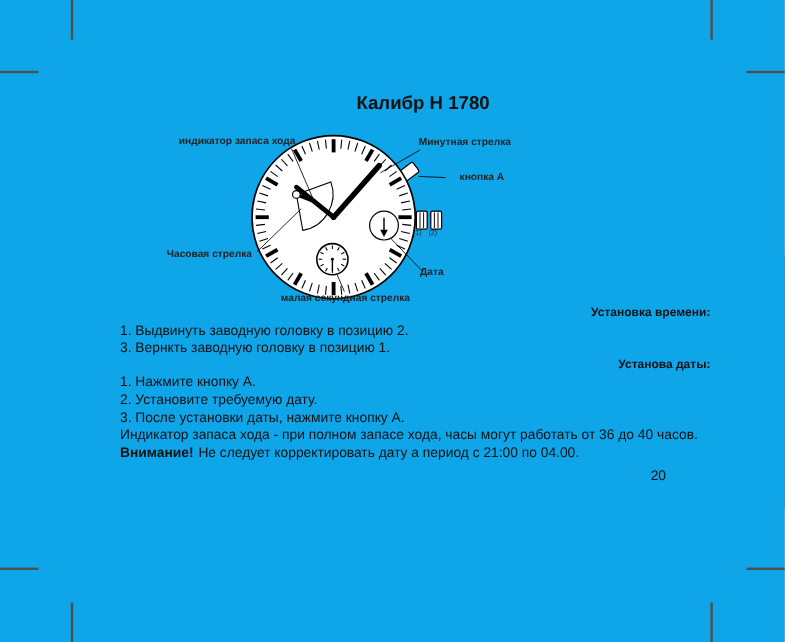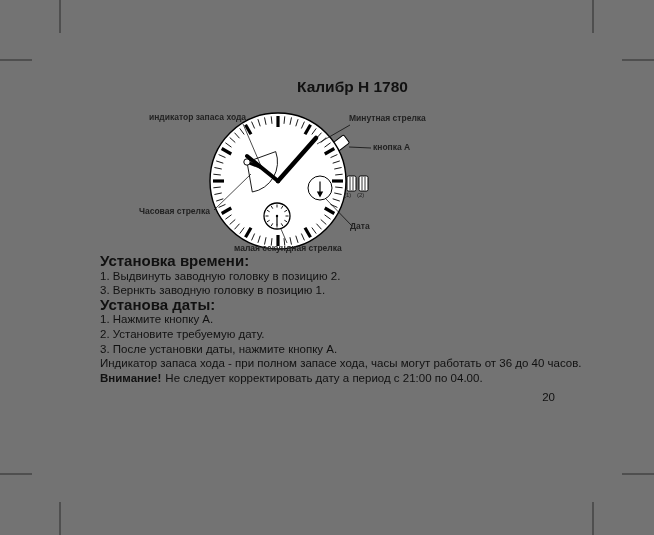--- a/index.html
+++ b/index.html
@@ -1,19 +1,19 @@
 <!DOCTYPE html>
 <html><head>
 <meta charset="utf-8">
 <style>
   html,body{margin:0;padding:0;}
   .page{
     position:relative;
     width:654px;height:535px;
-    background:#737373;
+    background:#0ea5e9;
     font-family:"Liberation Sans","DejaVu Sans",sans-serif;
     color:#111;
     overflow:hidden;
   }
   .crop{position:absolute;background:#4f4f4f;}
   .crop.v{width:2px;height:33px;}
   .crop.h{width:32px;height:2px;}
   .title{
     position:absolute;left:297px;top:78px;
     font-size:15.5px;font-weight:bold;white-space:nowrap;
@@ -24,21 +24,21 @@
     white-space:nowrap;color:#222;
   }
   .crown-label{
     position:absolute;font-size:6px;font-weight:normal;
     white-space:nowrap;color:#222;
   }
   .textblock{
     position:absolute;left:100px;top:254px;width:492px;
     font-size:11.5px;line-height:14.6px;
   }
-  .textblock h2{font-size:15px;font-weight:bold;margin:0;line-height:14.6px;}
+  .textblock h2{font-size:10px;font-weight:bold;margin:0;line-height:14.6px;text-align:right;}
   .textblock p{margin:0;}
   .sec-gap{margin-top:7px;}
   .note{margin-top:8.5px;width:490px;}
   .warning{margin-top:11px;}
   .warning .wlabel{font-weight:bold;}
   .warning .wtext{margin-left:4px;text-align:right;}
   .pagenum{margin-top:5px;width:455px;text-align:right;}
 </style>
 </head>
 <body>
@@ -174,21 +174,21 @@
       <line x1="350" y1="125" x2="317" y2="144"></line>
       <line x1="371" y1="148" x2="349" y2="147"></line>
       <line x1="214" y1="210" x2="251" y2="174"></line>
       <line x1="326" y1="199" x2="352" y2="226"></line>
       <line x1="281" y1="229" x2="287" y2="243"></line>
     </g>
   </svg>
 
   <div class="dlabel" style="left:149px;top:112px;">индикатор запаса хода</div>
   <div class="dlabel" style="left:349px;top:113px;">Минутная стрелка</div>
-  <div class="dlabel" style="left:373px;top:142px;">кнопка A</div>
+  <div class="dlabel" style="left:383px;top:142px;">кнопка A</div>
   <div class="dlabel" style="left:139px;top:206px;">Часовая стрелка</div>
   <div class="dlabel" style="left:350px;top:221px;text-align:center;">Дата</div>
   <div class="dlabel" style="left:234px;top:243px;">малая секундная стрелка</div>
   <div class="crown-label" style="left:344px;top:192px;">(1)</div>
   <div class="crown-label" style="left:357px;top:192px;">(2)</div>
 
   <div class="textblock">
     <h2>Установка времени:</h2>
     <p>1. Выдвинуть заводную головку в позицию 2.</p>
     <p>3. Вернкть заводную головку в позицию 1.</p>

